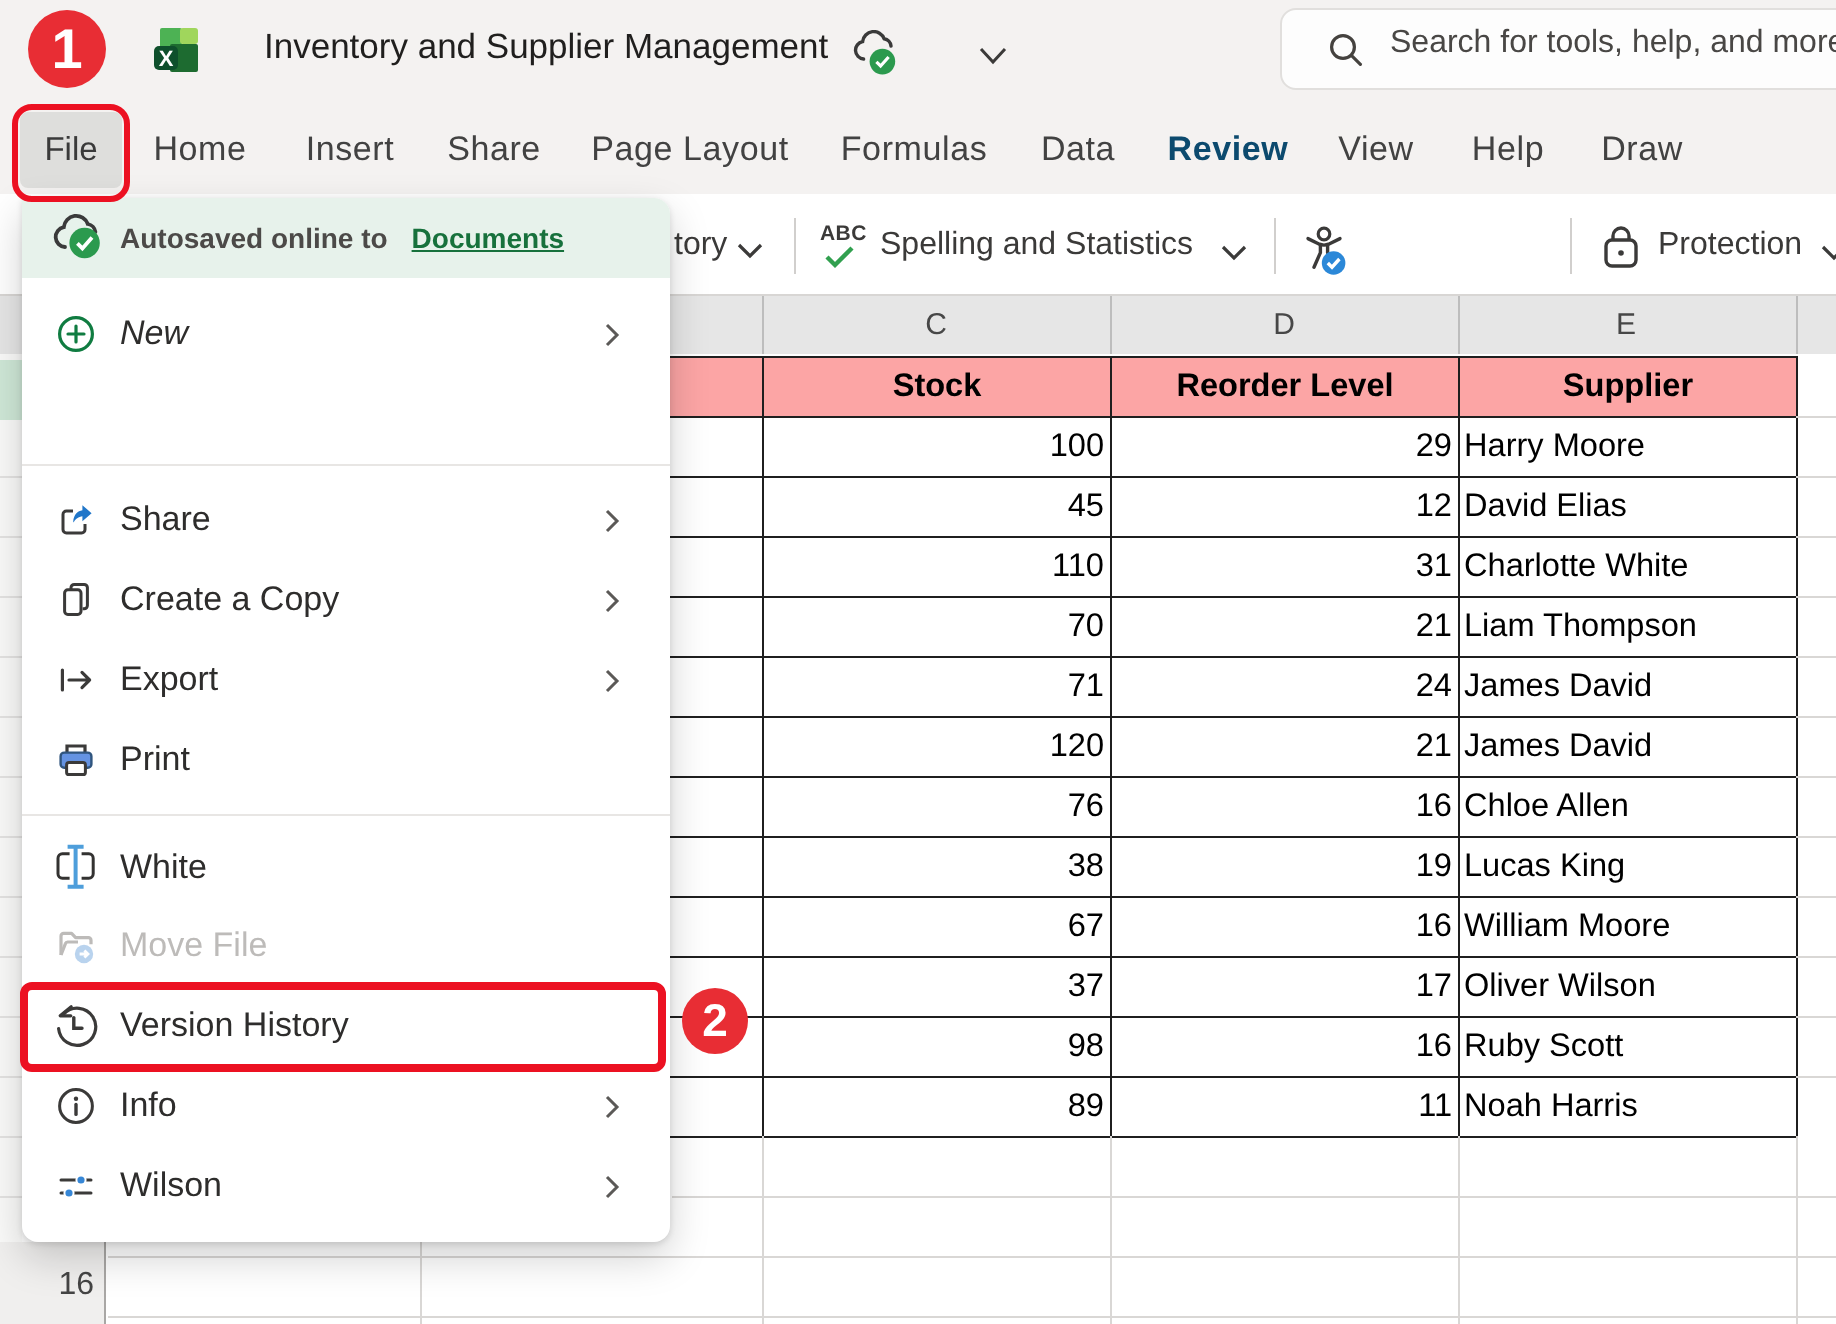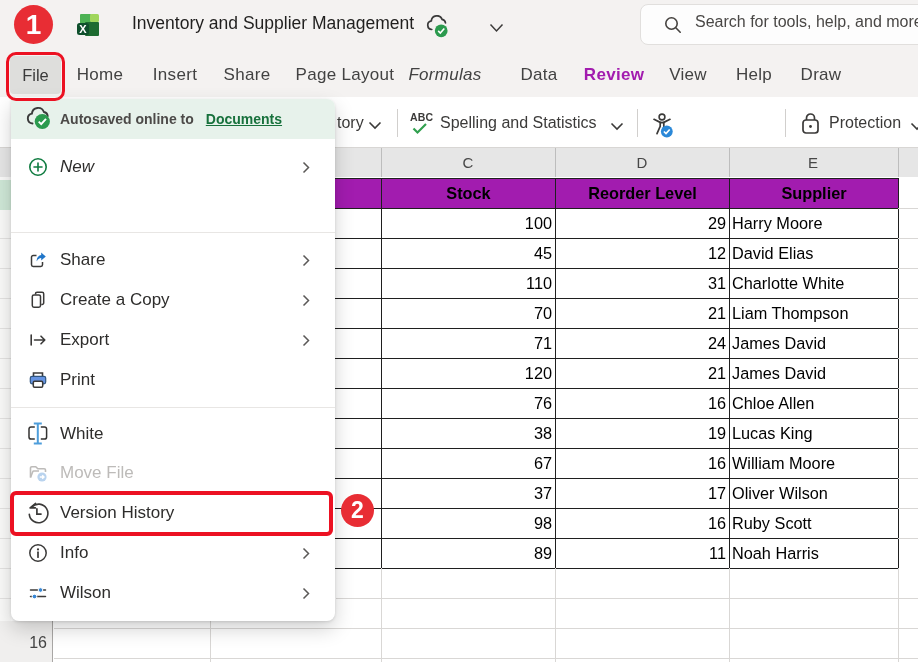--- a/index.html
+++ b/index.html
@@ -22,21 +22,21 @@
   #ribbon { left:0; top:97px; width:918px; height:51px; background:#fff; }
   .ribtext { position:absolute; top:97px; height:66px; line-height:51px; font-size:16px; color:#3b3a39; white-space:nowrap; }
   .ribsep { position:absolute; top:109px; width:1px; height:28px; background:#d1cfcd; }
   
   #colstrip { left:0; top:148px; width:918px; height:29px; background:#e6e6e6; }
   .collabel { position:absolute; top:148px; height:29px; line-height:29px; font-size:15px;
     color:#474747; transform:translateX(-50%); }
   .colsep { position:absolute; top:148px; width:1px; height:29px; background:#bdbdbd; }
   table#grid { position:absolute; left:301px; top:178px; border-collapse:collapse; }
   #grid td { border:1.2px solid #1f1f1f; font-size:16.3px; color:#000; height:30px; padding:0; }
-  #grid tr.hdr td { background:#a21caf; font-weight:bold; text-align:center; height:30px; }
+  #grid tr.hdr td { background:#fca5a5; font-weight:bold; text-align:center; height:30px; }
   #grid td.num { text-align:right; padding-right:3px; }
   #grid td.name { text-align:left; padding-left:2px; }
   .gl { position:absolute; background:#d9d7d5; }
   #rowhdr16 { left:0; top:621px; width:53px; height:41px; background:#f0efee; border-right:1px solid #a9a7a5; }
   #lbl16 { left:0; top:634px; width:47px; text-align:right; font-size:16px; color:#454545; }
   
   #lsliver { left:0; top:148px; width:11px; height:473px; background:#fafaf9; }
   
   #panel { left:11px; top:99px; width:324px; height:522px; background:#fff;
     border-radius:0 8px 8px 8px; box-shadow:0 8px 20px rgba(0,0,0,0.18), 0 1px 3px rgba(0,0,0,0.12); }
@@ -250,23 +250,23 @@
     <circle cx="7.5" cy="7.5" r="5.7" fill="none" stroke="#45423f" stroke-width="1.6"></circle>
     <path d="M11.8 11.8 L16.2 16.2" stroke="#45423f" stroke-width="1.6" stroke-linecap="round"></path>
   </svg>
   <span class="abs" id="searchtext">Search for tools, help, and more</span>
 
   <div class="abs" id="filetab">File</div>
   <span class="tab" style="left:100px;">Home</span>
   <span class="tab" style="left:175px;">Insert</span>
   <span class="tab" style="left:247px;">Share</span>
   <span class="tab" style="left:345px;">Page Layout</span>
-  <span class="tab" style="left:445px;font-style:italic;">Formulas</span>
+  <span class="tab" style="left:457px;">Formulas</span>
   <span class="tab" style="left:539px;">Data</span>
-  <span class="tab" style="left:614px; font-weight:bold; color:#a21caf;">Review</span>
+  <span class="tab" style="left:614px; font-weight:bold; color:#0c4a6e;">Review</span>
   <span class="tab" style="left:688px;">View</span>
   <span class="tab" style="left:754px;">Help</span>
   <span class="tab" style="left:821px;">Draw</span>
 
   <div class="abs" id="panel"></div>
   <div class="abs" id="banner"></div>
   <svg class="abs" style="left:26px; top:106px;" width="26" height="25" viewBox="0 0 26 25">
     <path d="M6.5 17.5 a5 5 0 0 1 -0.6-9.9 a6.2 6.2 0 0 1 12-1.6 a4.6 4.6 0 0 1 3.8 4" fill="none" stroke="#3a3a3a" stroke-width="1.9" stroke-linecap="round"></path>
     <circle cx="16.3" cy="15.5" r="7.6" fill="#2b9a4e"></circle>
     <path d="M12.7 15.7 l2.5 2.5 l4.8-5.4" fill="none" stroke="#fff" stroke-width="1.9"></path>

